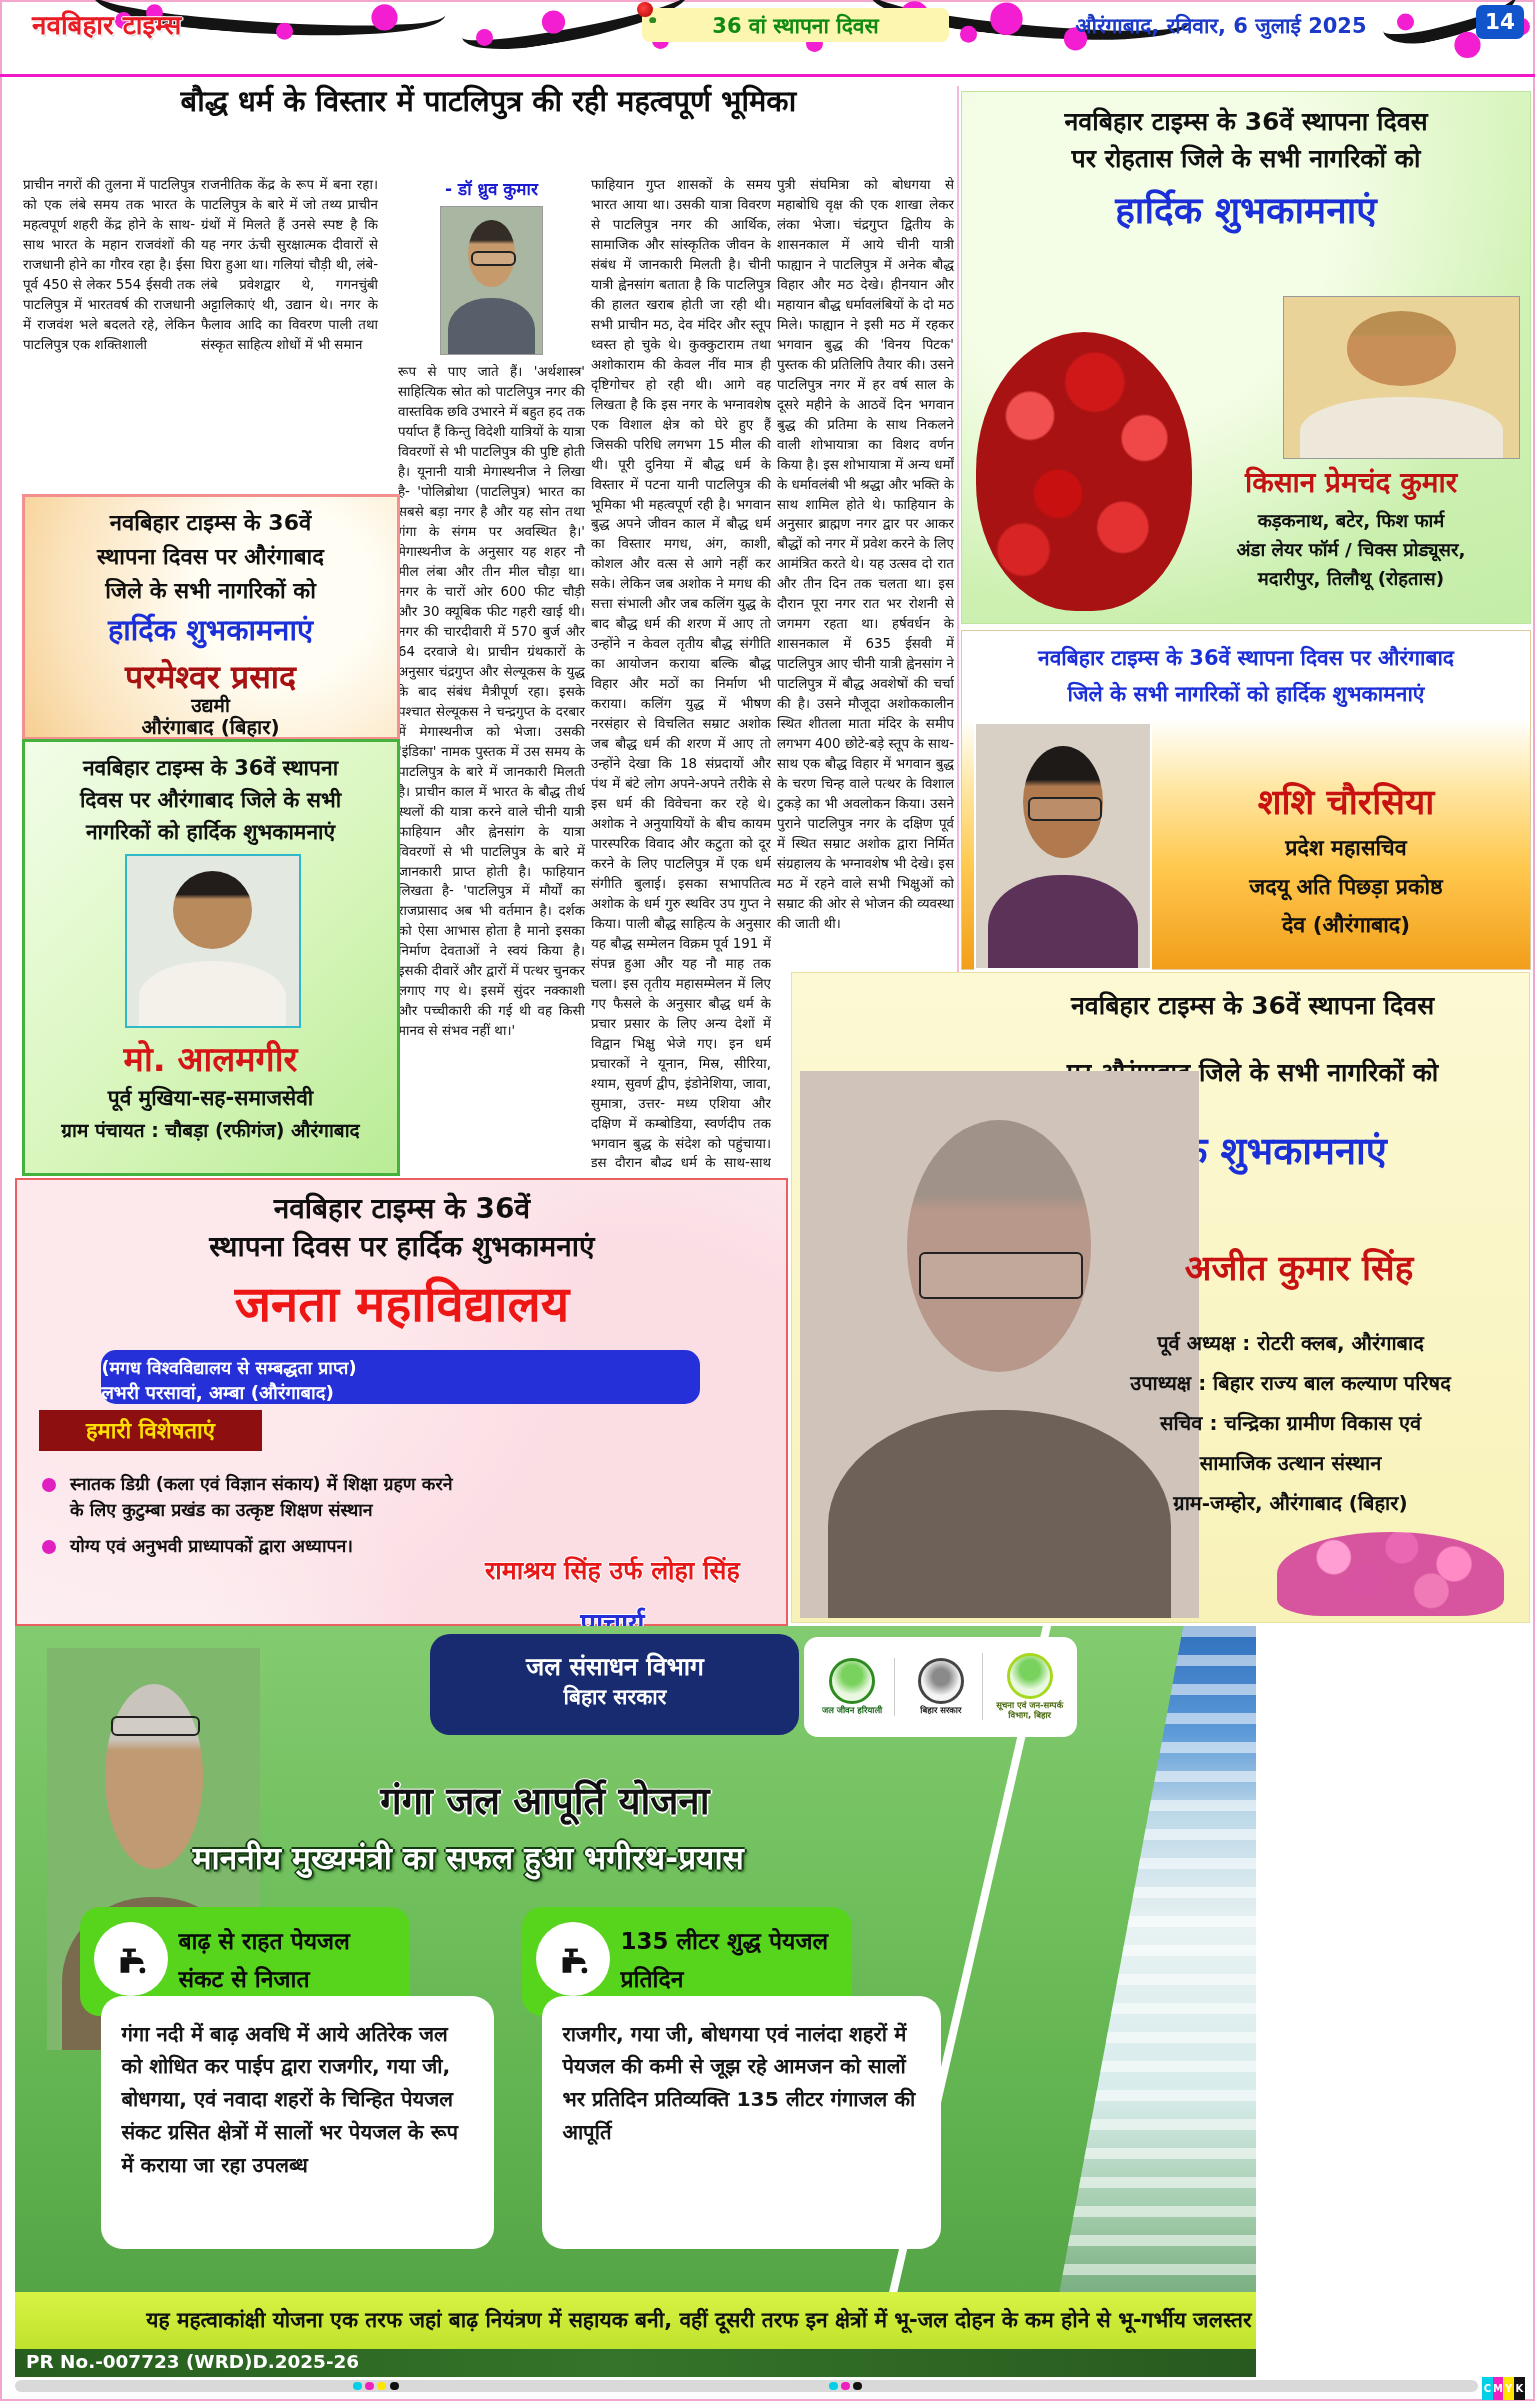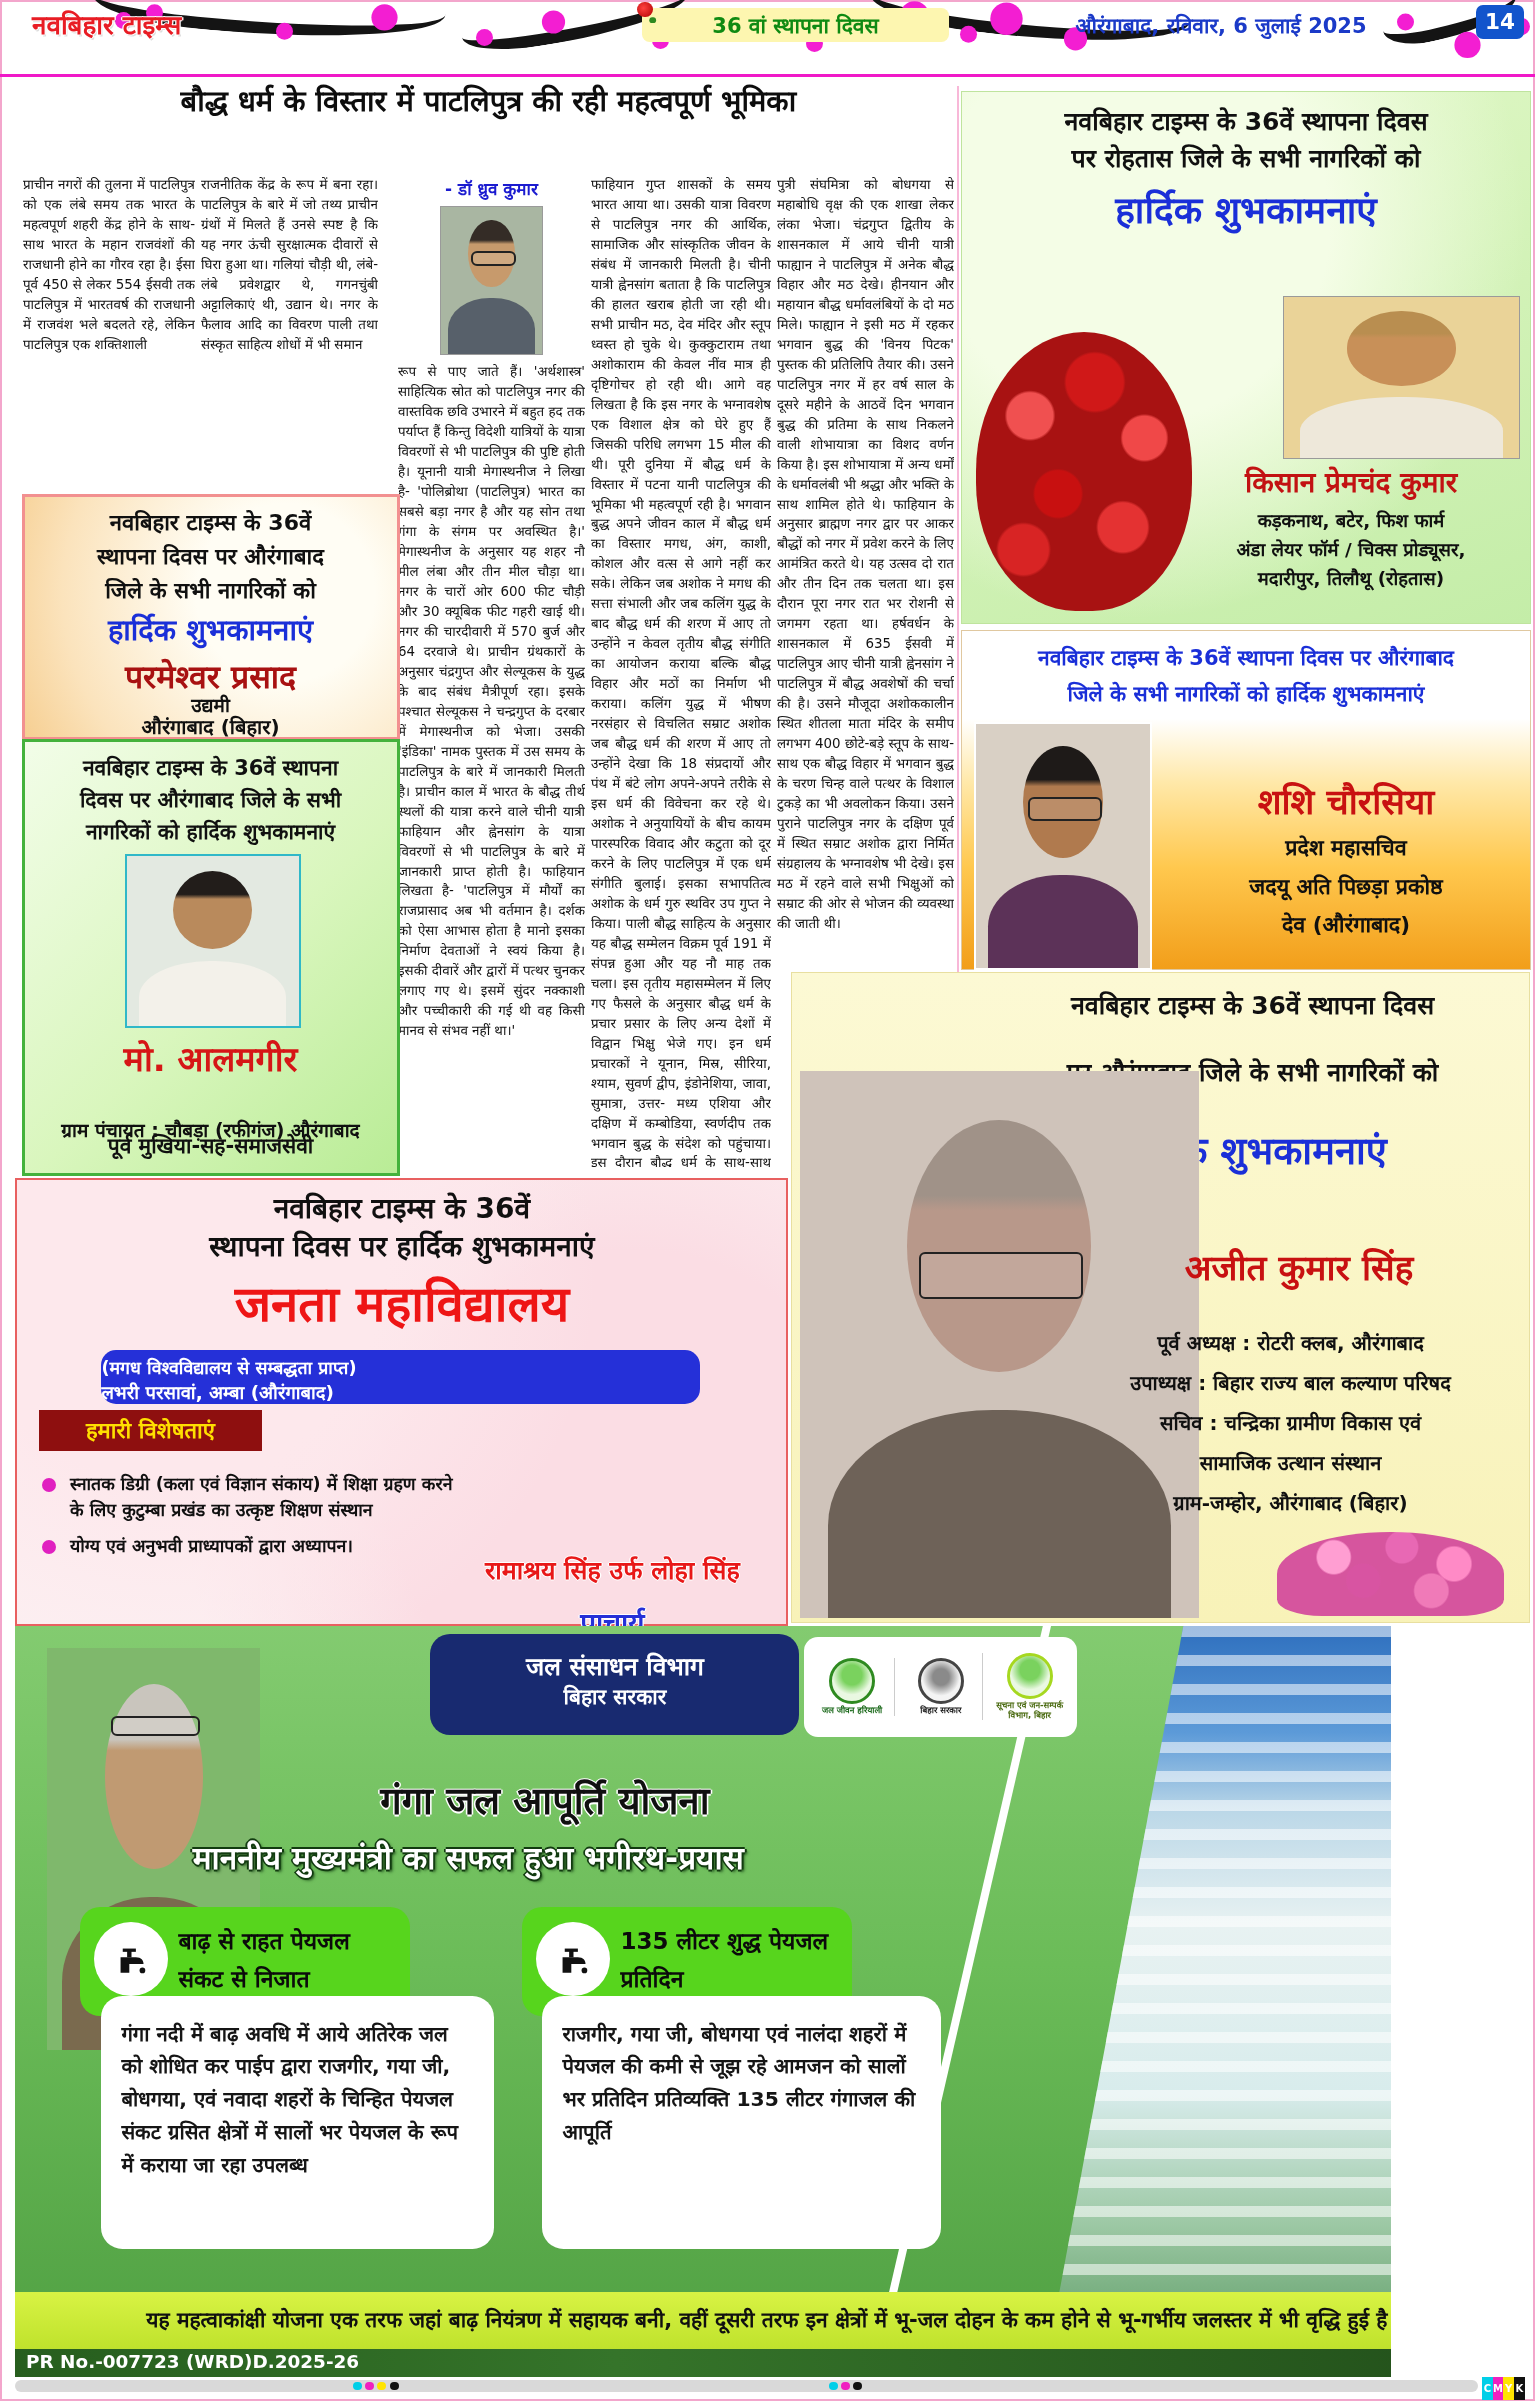--- a/index.html
+++ b/index.html
@@ -66,21 +66,21 @@
   .ad-kisan{left:961px;top:91px;width:568px;height:531px;
      background:radial-gradient(circle at 30% 25%,#f4fde6 0 35%,transparent 70%),
                 linear-gradient(160deg,#e2f8c8 0%,#c4eda8 100%);border:1.5px solid #bfe49e;}
   
   .ad-shashi{left:961px;top:630px;width:568px;height:338px;border:1.5px solid #e0c8a0;
      background:linear-gradient(180deg,#ffffff 0 26%,#ffe8a8 45%,#ffc84e 70%,#f29e1a 100%);}
   
   .ad-ajit{left:791px;top:972px;width:737px;height:649px;background:linear-gradient(180deg,#fcf9d4,#f8f2b8);
      border:1.5px solid #e8dfa0;}
   
-  .ad-wrd{left:15.4px;top:1626px;width:1376px;height:751px;
+  .ad-wrd{left:15.4px;top:1626px;width:1241px;height:751px;
      background:linear-gradient(180deg,#83cb70 0%,#6bbc58 45%,#4f9f42 100%);overflow:hidden;}
   .navy-box{position:absolute;left:415px;top:7.7px;width:369px;height:101px;background:#182a70;border-radius:20px;
      color:#fff;text-align:center;font-weight:bold;}
   .logos-box{position:absolute;left:789px;top:10.7px;width:273px;height:100px;background:#fff;border-radius:14px;
      display:flex;align-items:center;justify-content:space-around;padding:0 6.1px;box-sizing:border-box;}
   .logo-cell{width:32%;text-align:center;font-size:8.4px;font-weight:bold;color:#1c6a1c;line-height:1.15;}
   .logo-ring{margin:0 auto 2.3px auto;width:40px;height:40px;border-radius:50%;border:3.1px solid #2e8a20;
      background:radial-gradient(circle at 50% 35%,#7ad25e 0 30%,#eaf8e2 60%);}
   .logo-ring--lime{border-color:#a6d820;}
   .logo-cell + .logo-cell{border-left:1.5px solid #cccccc;padding-left:4.6px;}
@@ -156,21 +156,21 @@
     <div class="adline" style="top:195px;font-size:19px;">उद्यमी</div>
     <div class="adline" style="top:216px;font-size:20px;">औरंगाबाद (बिहार)</div>
   </div>
 
   <div class="abs ad-alamgir">
     <div class="adline" style="top:10.7px;font-size:21px;">नवबिहार टाइम्स के 36वें स्थापना</div>
     <div class="adline" style="top:43px;font-size:21px;">दिवस पर औरंगाबाद जिले के सभी</div>
     <div class="adline" style="top:75px;font-size:21px;">नागरिकों को हार्दिक शुभकामनाएं</div>
     <div class="photo" style="position:absolute;left:100px;top:112px;width:172px;height:170px;border:2.3px solid #30b8c8;--bg:#e3e9e1;--hair:#221d1a;--skin:#b98a5c;--shirt:#f3f1ea;"></div>
     <div class="adline red" style="top:293px;font-size:34px;color:#d61616;">मो. आलमगीर</div>
-    <div class="adline" style="top:341px;font-size:21px;margin-top:48px;">पूर्व मुखिया-सह-समाजसेवी</div>
+    <div class="adline" style="top:341px;font-size:21px;">पूर्व मुखिया-सह-समाजसेवी</div>
     <div class="adline" style="top:375px;font-size:19px;">ग्राम पंचायत : चौबड़ा (रफीगंज) औरंगाबाद</div>
   </div>
 
   <div class="abs ad-janta">
     <div class="adline" style="top:7.7px;font-size:28px;">नवबिहार टाइम्स के 36वें</div>
     <div class="adline" style="top:46px;font-size:28px;">स्थापना दिवस पर हार्दिक शुभकामनाएं</div>
     <div class="adline" style="top:89px;font-size:49px;color:#ee1515;">जनता महाविद्यालय</div>
     <div class="janta-band">
       <div style="font-size:17.7px;padding-top:4.6px;">(मगध विश्वविद्यालय से सम्बद्धता प्राप्त)</div>
       <div style="font-size:18.4px;">लभरी परसावां, अम्बा (औरंगाबाद)</div>

